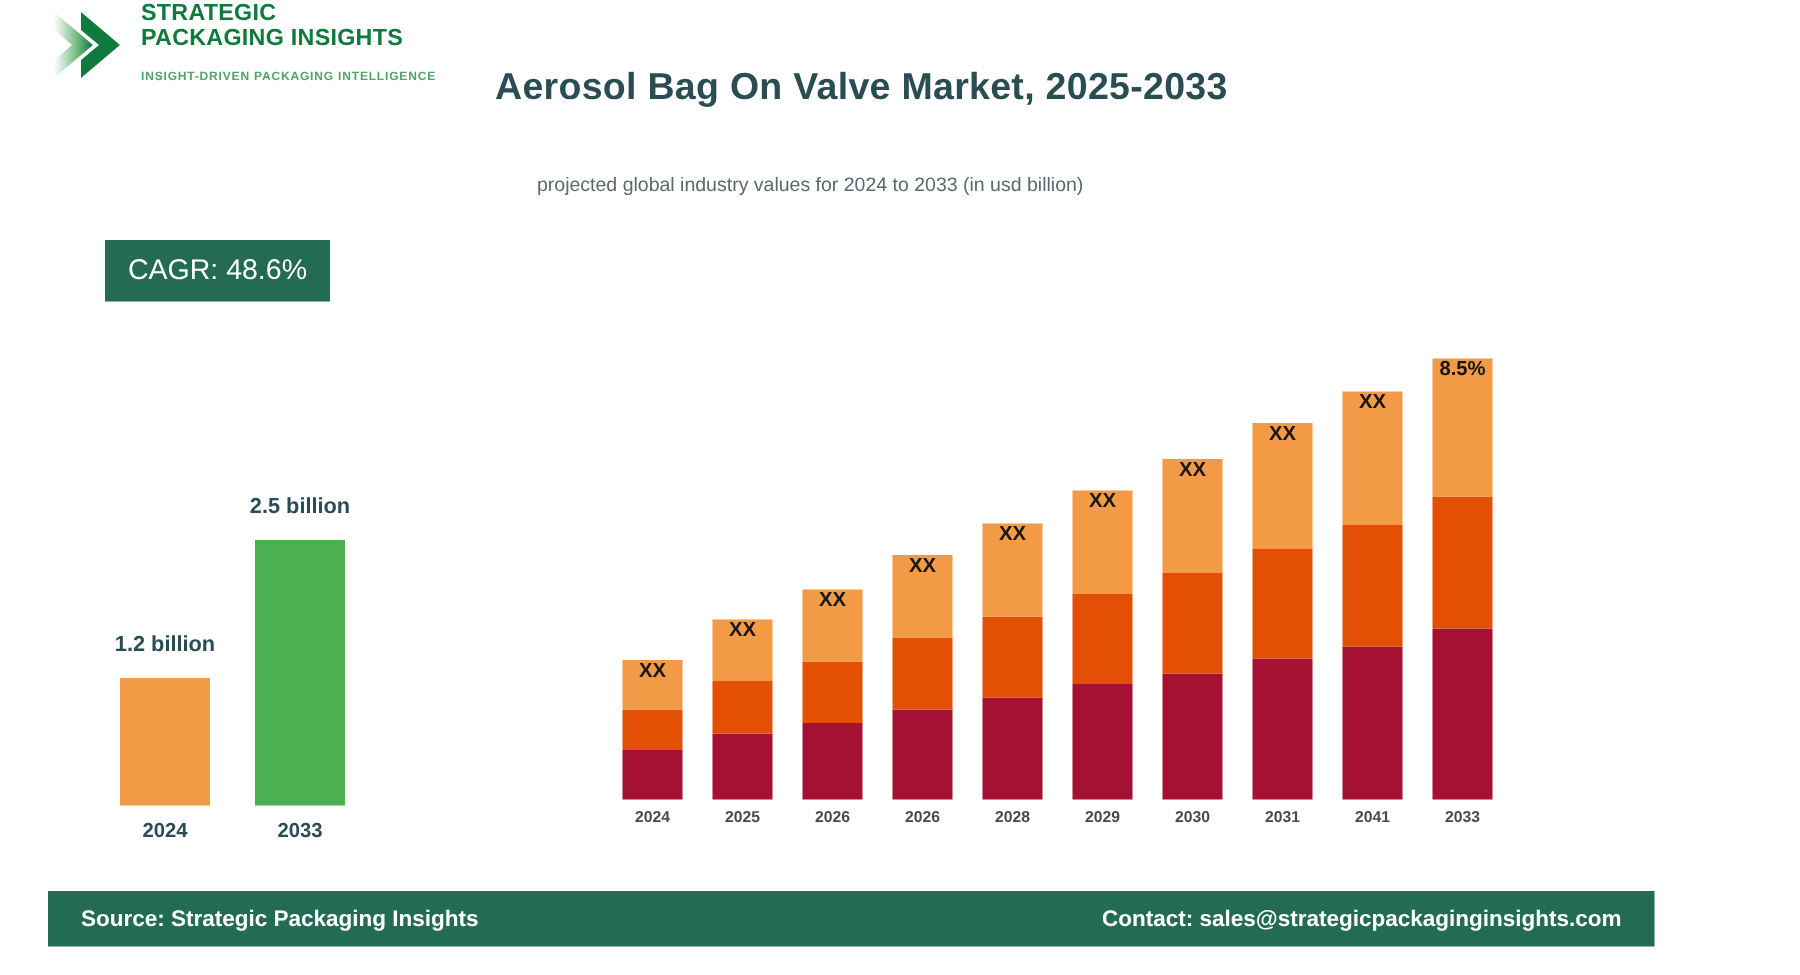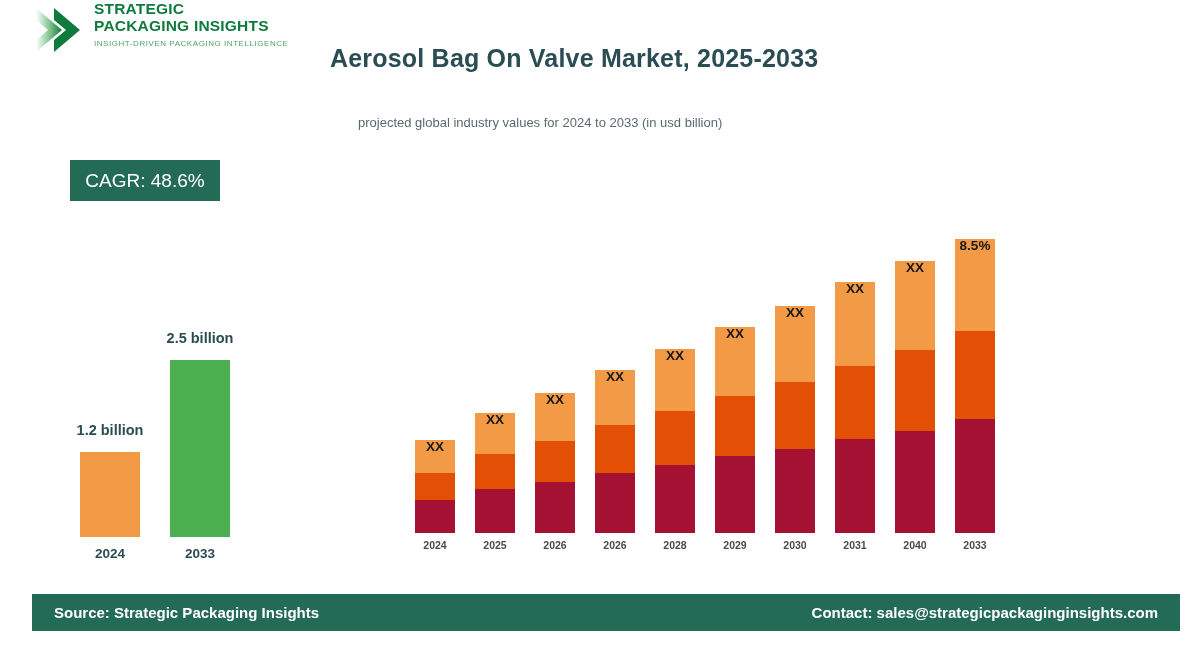--- a/index.html
+++ b/index.html
@@ -13,22 +13,22 @@
 
   
   #logo{position:absolute;left:32px;top:0;width:250px;height:62px;}
   #logo-mark{position:absolute;left:0;top:6px;width:52px;height:48px;}
   #logo-text{position:absolute;left:62px;top:0px;}
   .logo-line{
     font-size:15.5px;font-weight:bold;color:#0E7A3C;
     letter-spacing:.2px;line-height:17px;white-space:nowrap;
   }
   #logo-tagline{
-    margin-top:5px;font-size:8px;color:#53A26A;letter-spacing:.55px;
-    white-space:nowrap;font-weight:normal;
+    margin-top:12px;font-size:8px;color:#53A26A;letter-spacing:.55px;
+    white-space:nowrap;font-weight:bold;
   }
 
   
   #chart-title{
     position:absolute;left:330px;top:44px;
     font-size:25px;font-weight:bold;color:#2A4D54;
     letter-spacing:.2px;white-space:nowrap;
   }
   #chart-subtitle{
     position:absolute;left:358px;top:115px;
@@ -67,22 +67,22 @@
     position:absolute;width:90px;left:-25px;text-align:center;
     font-size:13.5px;font-weight:bold;color:#16181A;white-space:nowrap;margin-top:28px;
   }
   .stack-year{
     position:absolute;width:90px;left:-25px;top:539px;text-align:center;
     font-size:10.5px;font-weight:bold;color:#4A4A4A;
   }
 
   
   #footer{
-    position:absolute;left:32px;top:594px;width:1148px;height:37px;
-    background:#236B55;display:flex;align-items:center;
+    position:absolute;left:32px;top:594px;width:1036px;height:37px;
+    background:#236B55;display:flex;align-items:center;padding-left:35px;
   }
   #footer-source{
     position:absolute;left:22px;color:#fff;font-size:15px;font-weight:bold;
     white-space:nowrap;
   }
   #footer-contact{
     position:absolute;right:22px;color:#fff;font-size:15px;font-weight:bold;
     white-space:nowrap;
   }
 </style>
@@ -187,21 +187,21 @@
         <div class="seg" style="background: rgb(227, 79, 4); height: 73px; top: 366px;"></div>
         <div class="seg" style="background: rgb(242, 154, 69); height: 84px; top: 282px;"></div>
         <div class="stack-label" style="top: 253px;">XX</div>
         <div class="stack-year">2031</div>
       </div>
       <div class="stack-group" style="left: 895px; top: 0px; height: 600px;">
         <div class="seg" style="background: rgb(165, 17, 51); height: 102px; top: 431px;"></div>
         <div class="seg" style="background: rgb(227, 79, 4); height: 81px; top: 350px;"></div>
         <div class="seg" style="background: rgb(242, 154, 69); height: 89px; top: 261px;"></div>
         <div class="stack-label" style="top: 232px;">XX</div>
-        <div class="stack-year">2040</div>
+        <div class="stack-year">2041</div>
       </div>
       <div class="stack-group" style="left: 955px; top: 0px; height: 600px;">
         <div class="seg" style="background: rgb(165, 17, 51); height: 114px; top: 419px;"></div>
         <div class="seg" style="background: rgb(227, 79, 4); height: 88px; top: 331px;"></div>
         <div class="seg" style="background: rgb(242, 154, 69); height: 92px; top: 239px;"></div>
         <div class="stack-label" style="top: 210px;">8.5%</div>
         <div class="stack-year">2033</div>
       </div>
     </div>
 

